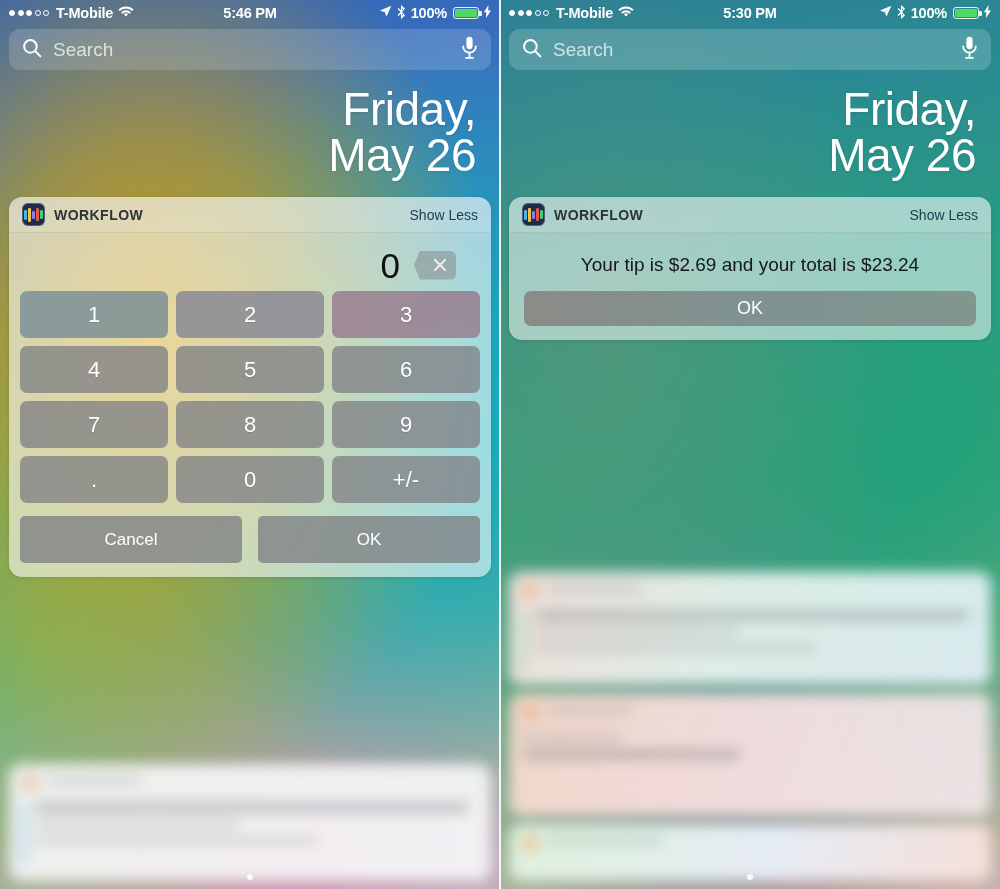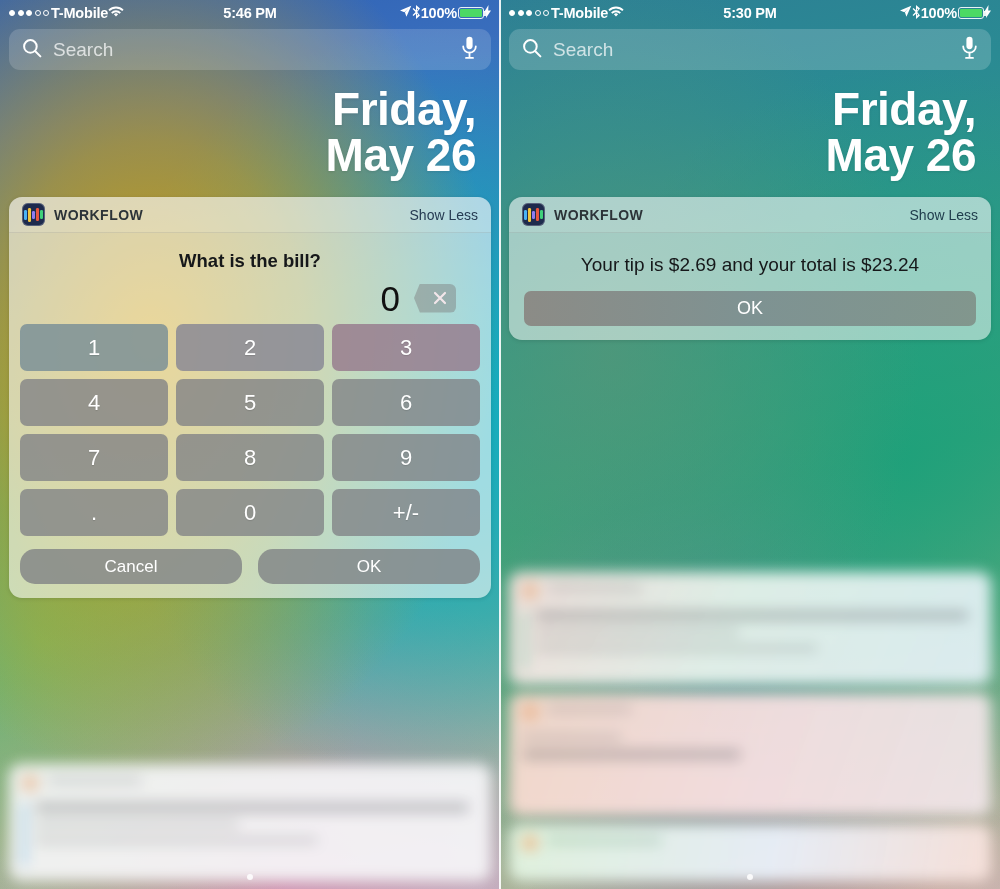--- a/index.html
+++ b/index.html
@@ -33,21 +33,21 @@
       linear-gradient(168deg, #2d7f95 0%, #2a8a93 16%, #2f9a86 36%, #35a37a 54%, #6aab7e 72%, #9fb598 88%, #c2bfbb 100%);
   }
 
   
   .statusbar {
     position:relative; z-index:5; height:26px;
     display:flex; align-items:center; justify-content:space-between;
     padding:0 9px; color:#fff;
     font-size:14.5px; font-weight:bold; letter-spacing:-0.2px;
   }
-  .sb-left, .sb-right { display:flex; align-items:center; }
+  .sb-left, .sb-right { display:flex; align-items:center; gap:5px; }
   .sb-center { position:absolute; left:0; right:0; text-align:center;
                font-size:14.5px; font-weight:bold; pointer-events:none; }
   .dots { display:flex; align-items:center; gap:2.5px; margin-right:2px; }
   .dot { width:6px; height:6px; border-radius:50%; border:1.2px solid #fff; }
   .dot.on { background:#fff; }
   .wifi, .loc, .bt, .bolt { display:inline-block; }
   .batt {
     width:26px; height:12px; border:1.3px solid rgba(255,255,255,.9);
     border-radius:3px; position:relative; padding:1.2px; margin-left:1px;
   }
@@ -62,21 +62,21 @@
     display:flex; align-items:center; gap:11px; padding:0 13px;
     background:rgba(255,255,255,0.18);
   }
   .panel-left .searchfield { background:rgba(255,255,255,0.16); }
   .search-ph { color:rgba(255,255,255,0.72); font-size:19px; flex:1; }
 
   
   .date {
     position:relative; z-index:5;
     text-align:right; padding:17px 24px 0;
-    color:#fff; font-size:46px; line-height:0.99; font-weight:700;
+    color:#fff; font-size:46px; line-height:0.99; font-weight:400;
     letter-spacing:-0.5px;
     text-shadow:0 1px 3px rgba(0,0,0,0.10);
   }
   .date span { display:block; }
 
   
   .widget {
     position:relative; z-index:5;
     margin:19px 9px 0; border-radius:13px; overflow:hidden;
     background:rgba(255,255,255,0.58);
@@ -131,21 +131,21 @@
     color:#fff; font-size:22px; font-weight:400;
     display:flex; align-items:center; justify-content:center;
     text-shadow:0 1px 1px rgba(0,0,0,0.12);
   }
   .key.tint-a { background:rgba(118,140,150,0.8); }
   .key.tint-b { background:rgba(133,132,148,0.8); }
   .key.tint-c { background:rgba(150,122,140,0.82); }
 
   .actionrow { display:grid; grid-template-columns:1fr 1fr; gap:16px; margin-top:13px; }
   .act {
-    height:35px; border-radius:15px; background:rgba(128,130,133,0.8);
+    height:47px; border-radius:5px; background:rgba(128,130,133,0.8);
     color:#fff; font-size:17px; display:flex; align-items:center; justify-content:center;
   }
 
   
   .result-text {
     text-align:center; font-size:19px; color:#16181a;
     padding:9px 6px 15px;
   }
   .ok-wide {
     height:35px; border-radius:7px;
@@ -257,21 +257,20 @@
           <i style="height:10px;background:#4ab3f4;"></i>
           <i style="height:14px;background:#f2c53d;"></i>
           <i style="height:8px;background:#8e7cf0;"></i>
           <i style="height:13px;background:#e8563f;"></i>
           <i style="height:9px;background:#3fd07a;"></i>
         </span>
         <span class="widget-title">WORKFLOW</span>
         <span class="show-less">Show Less</span>
       </div>
       <div class="widget-body">
-        <div class="question">What is the bill?</div>
         <div class="valuerow">
           <span class="value">0</span>
           <span class="delkey">
             <svg width="16" height="16" viewBox="0 0 16 16">
                 <path d="M3 3l10 10M13 3 3 13" stroke="#f2e6ea" stroke-width="2.2" stroke-linecap="round"></path>
               </svg>
           </span>
         </div>
         <div class="keypad">
           <div class="key tint-a">1</div>

